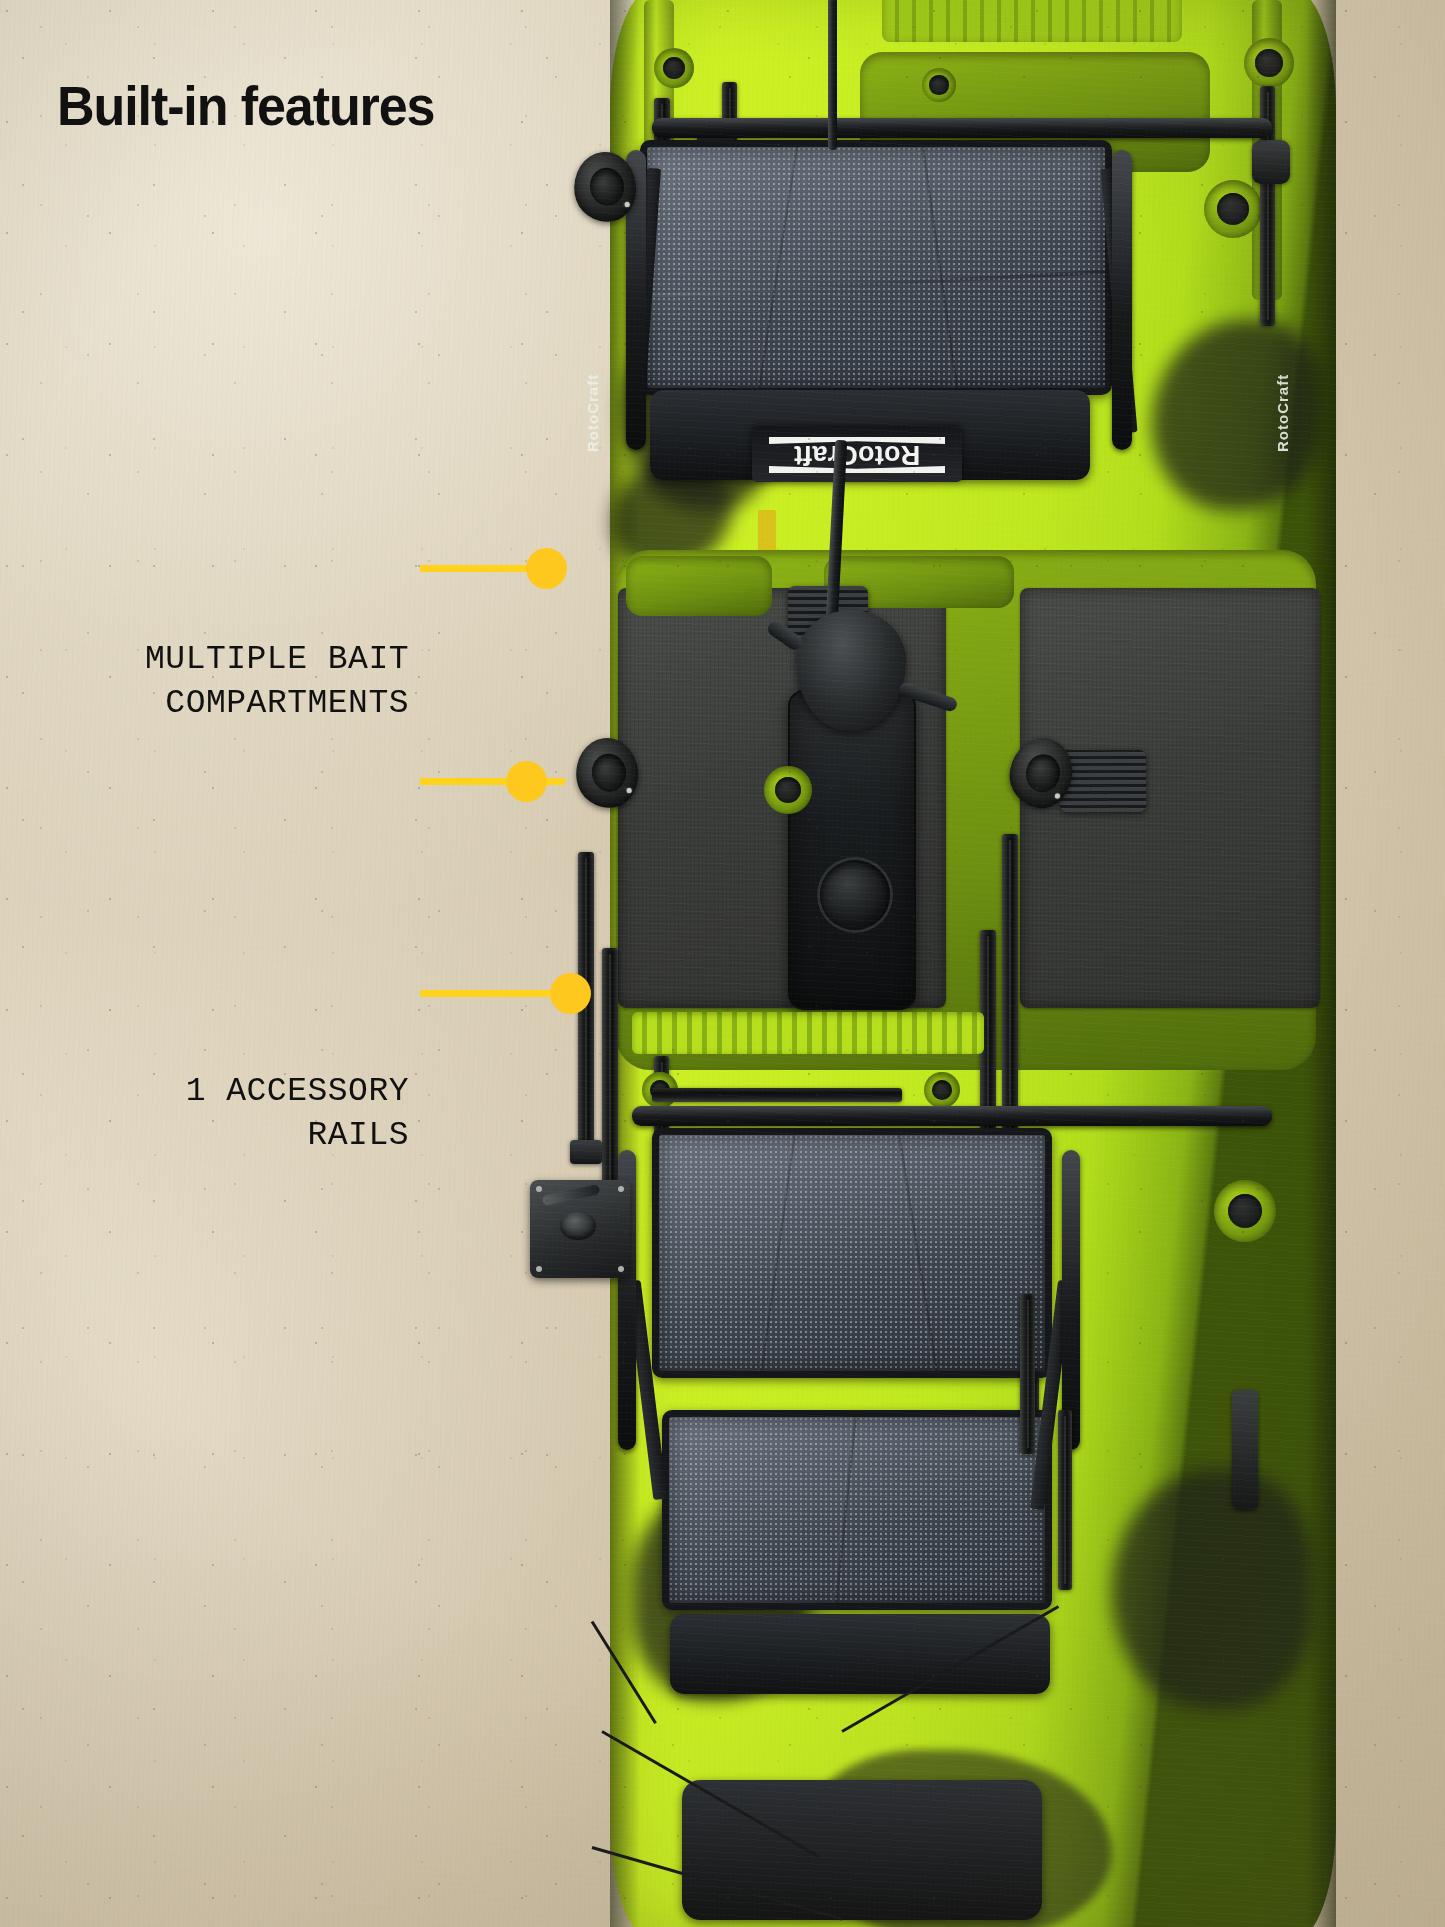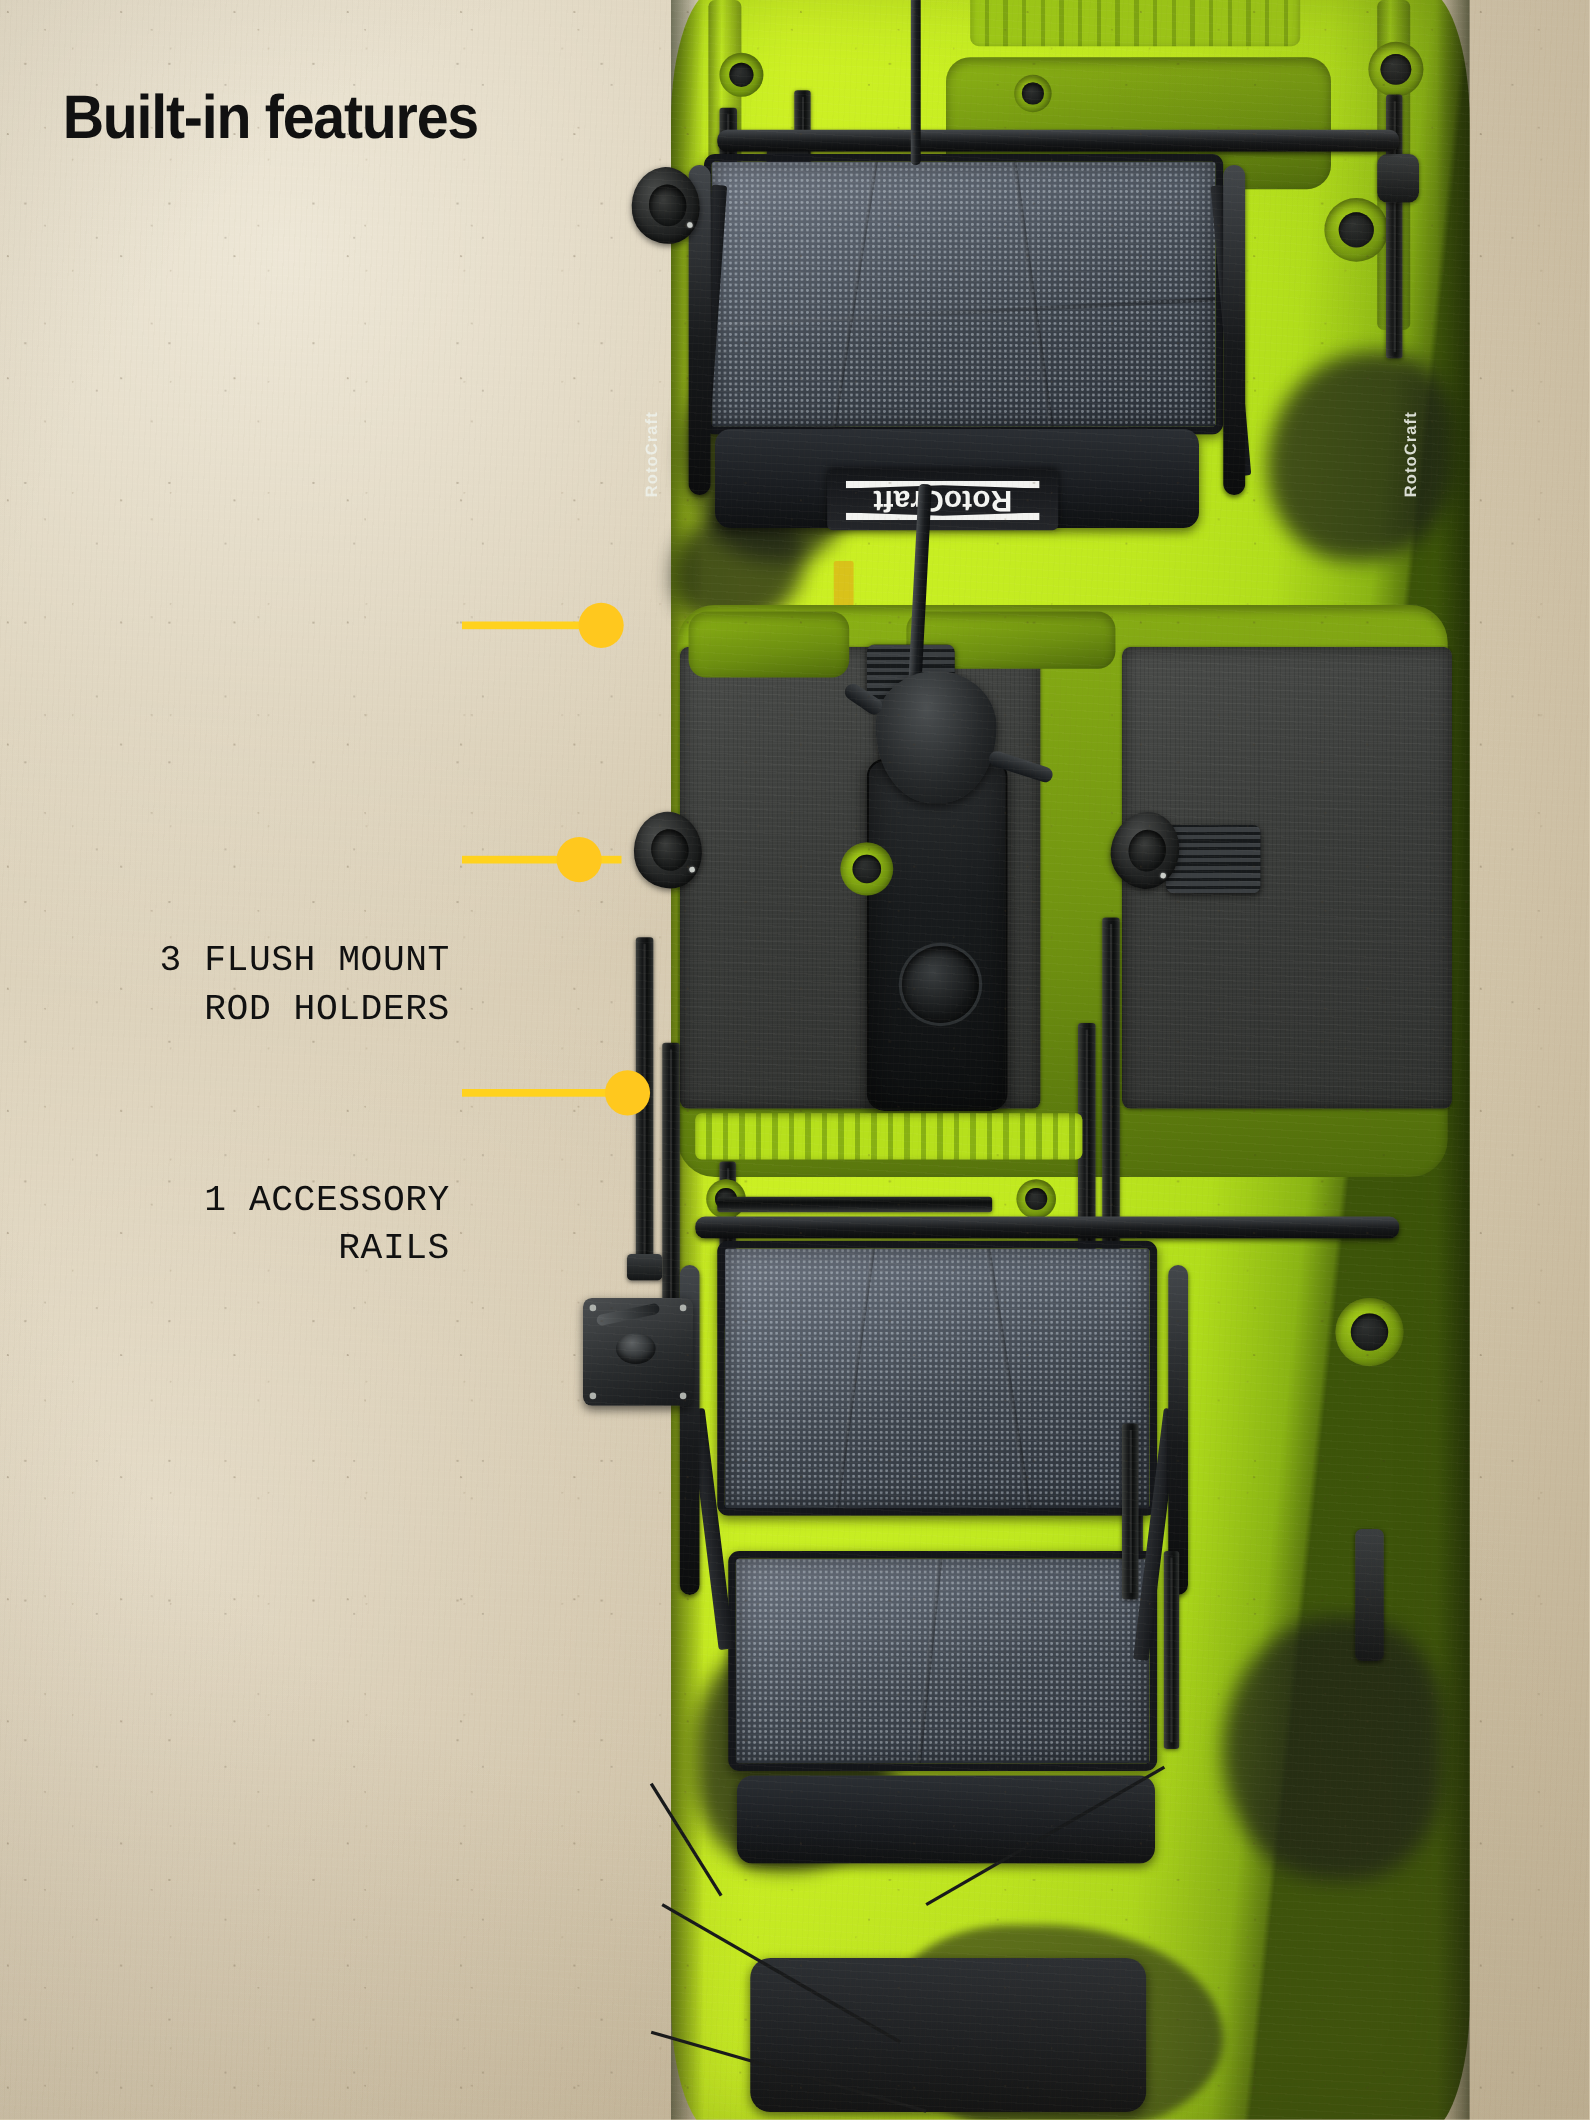--- a/index.html
+++ b/index.html
@@ -568,27 +568,27 @@
 
     <div class="cleat" style="left:640px; top:1400px; width:26px; height:120px; border-radius:6px;"></div>
   </div>
 
   <div id="paper-grain"></div>
   <div id="paper-fiber"></div>
   <div id="paper-vignette"></div>
 
   <div id="title">Built-in features</div>
 
+  <div class="callout" style="left:59px; top:638px;">
+    <div class="callout-text">MULTIPLE BAIT
+COMPARTMENTS</div>
+  </div>
   <div class="leader" style="left:420px; top:565px; width:145px;"></div>
   <div class="leader-dot" style="left:526px; top:548px;"></div>
 
-  <div class="callout" style="left:59px; top:852px;">
-    <div class="callout-text">3 FLUSH MOUNT
-ROD HOLDERS</div>
-  </div>
   <div class="leader" style="left:420px; top:778px; width:145px;"></div>
   <div class="leader-dot" style="left:506px; top:761px;"></div>
 
   <div class="callout" style="left:59px; top:1070px;">
     <div class="callout-text">1 ACCESSORY
 RAILS</div>
   </div>
   <div class="leader" style="left:420px; top:990px; width:160px;"></div>
   <div class="leader-dot" style="left:550px; top:973px;"></div>
 

